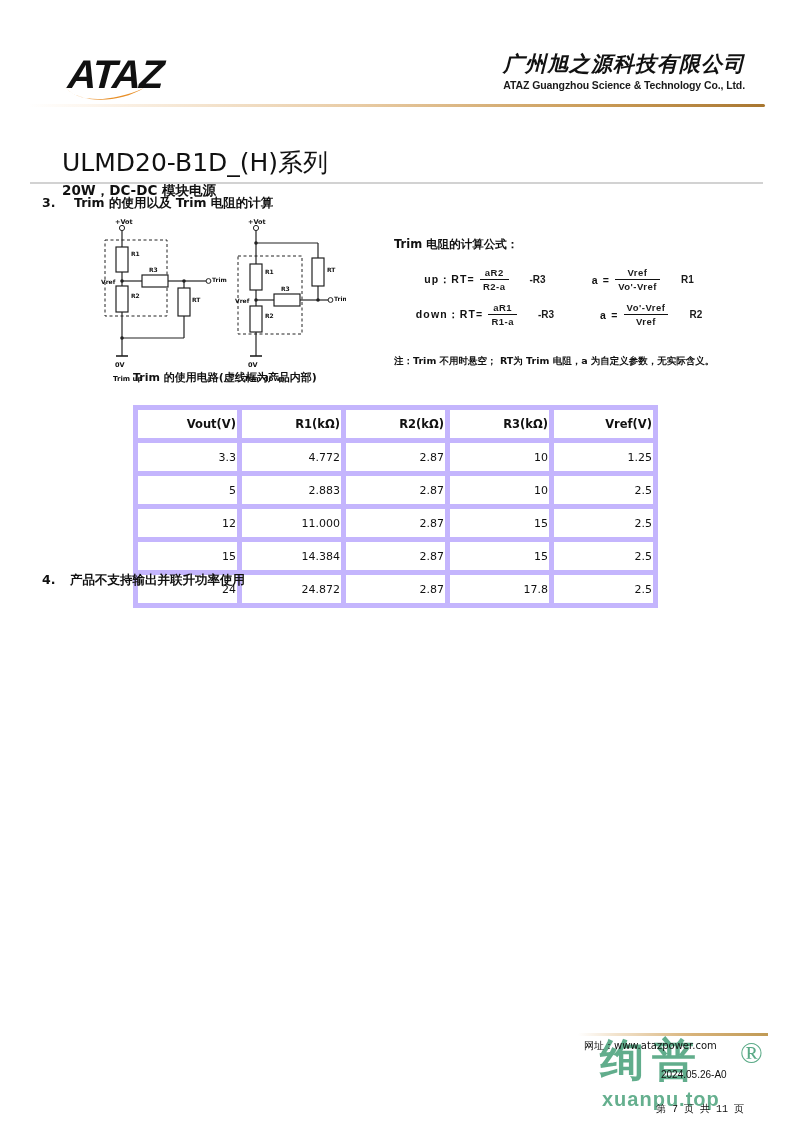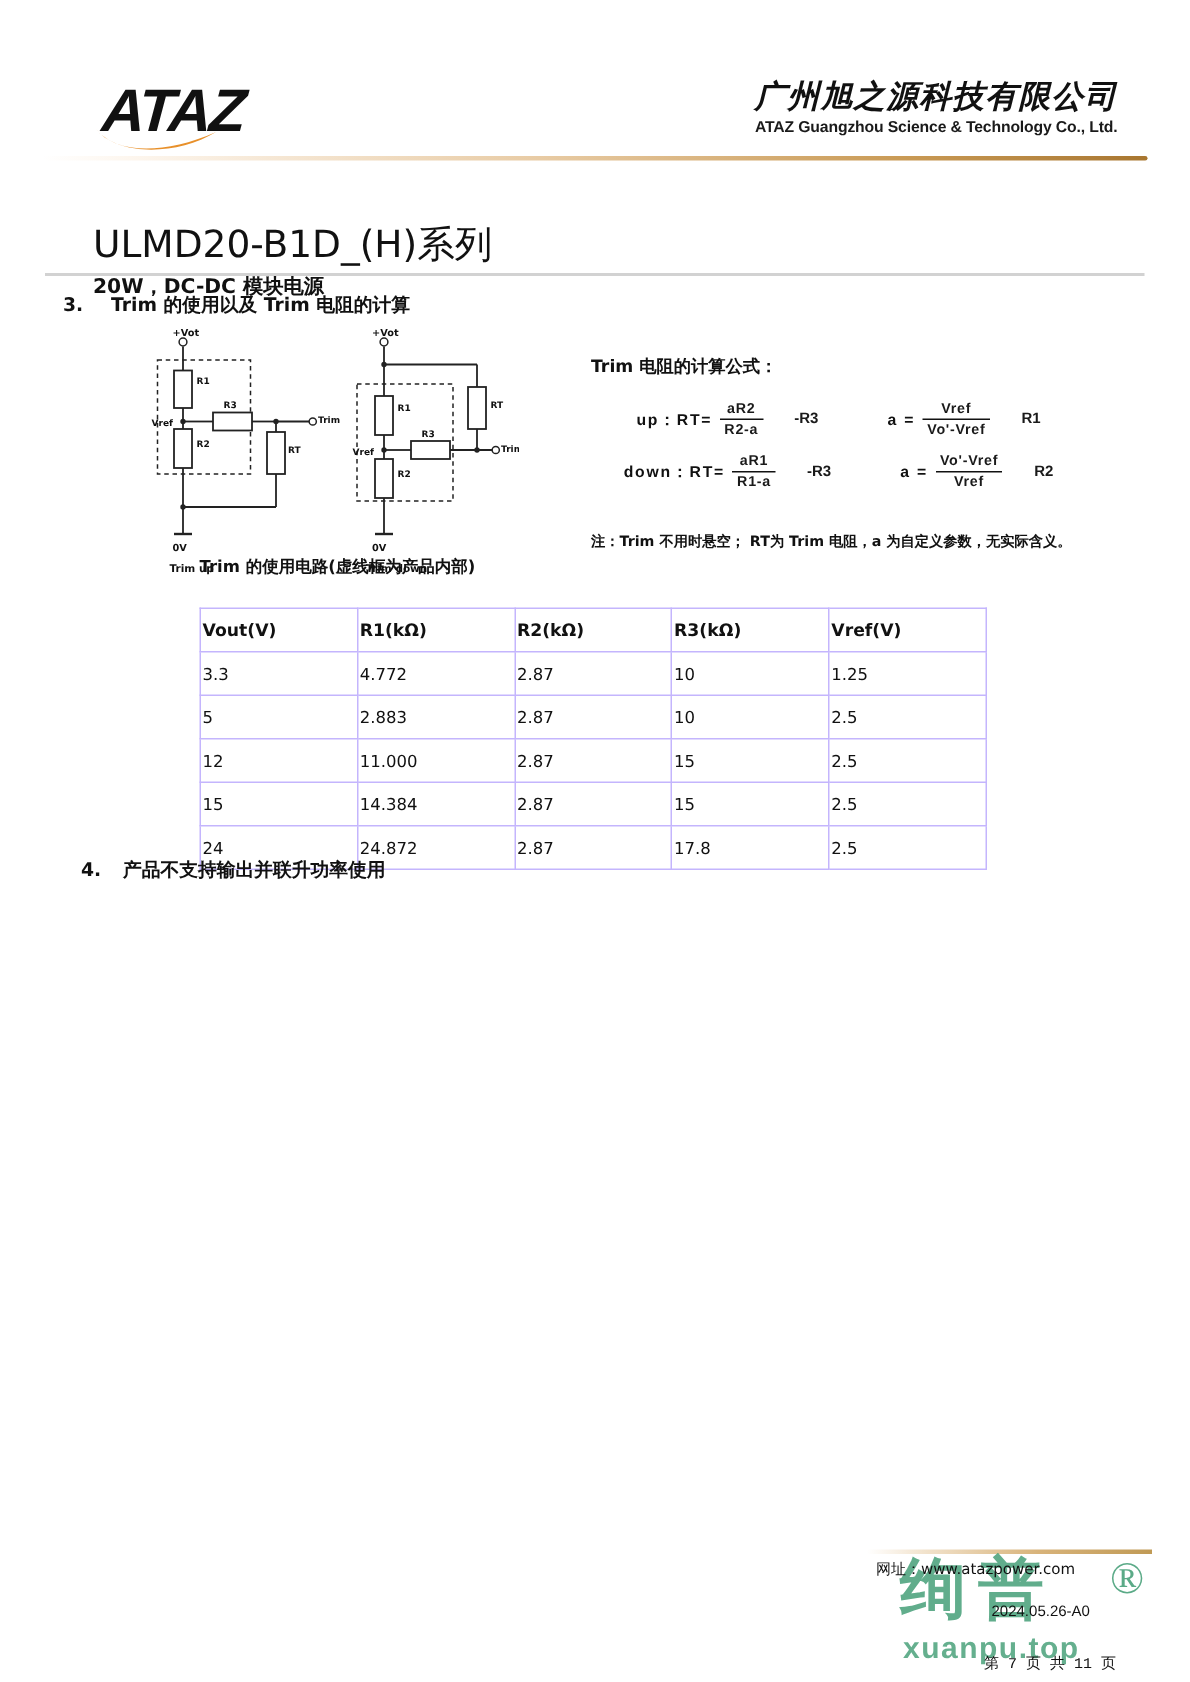--- a/index.html
+++ b/index.html
@@ -238,43 +238,42 @@
     left: 133px;
     top: 405px;
     width: 525px;
   }
   table.spec {
     width: 525px;
     border-collapse: collapse;
     table-layout: fixed;
   }
   table.spec th, table.spec td {
-    border: 1px solid #c4b5fd;
-    text-align: left;
+    border: 5px solid #c4b5fd;
+    text-align: right;
     font-size: 11px;
     color: #111111;
     height: 26px;
     font-family: "DejaVu Sans", "Liberation Sans", sans-serif;
   }
   table.spec th {
     font-weight: 700;
     font-size: 11.5px;
   }
   table.spec td { font-weight: 400; }
 
   
   .sec4 {
     position: absolute;
     left: 42px;
     top: 572px;
     font-size: 12.5px;
     font-weight: 700;
     color: #111111;
     font-family: "DejaVu Sans", "Liberation Sans", sans-serif;
-    margin-left: 12px;
   }
   .sec4 .num { display: inline-block; width: 28px; }
 
   
   .footer-rule {
     position: absolute;
     left: 578px;
     top: 1033px;
     width: 190px;
     height: 2.5px;

